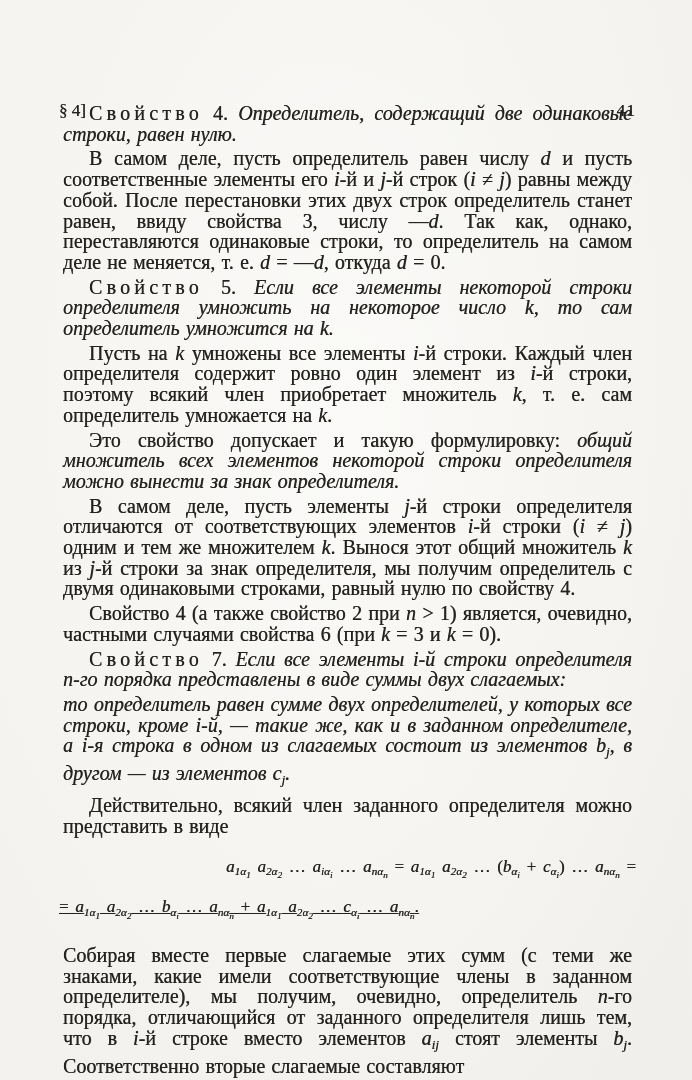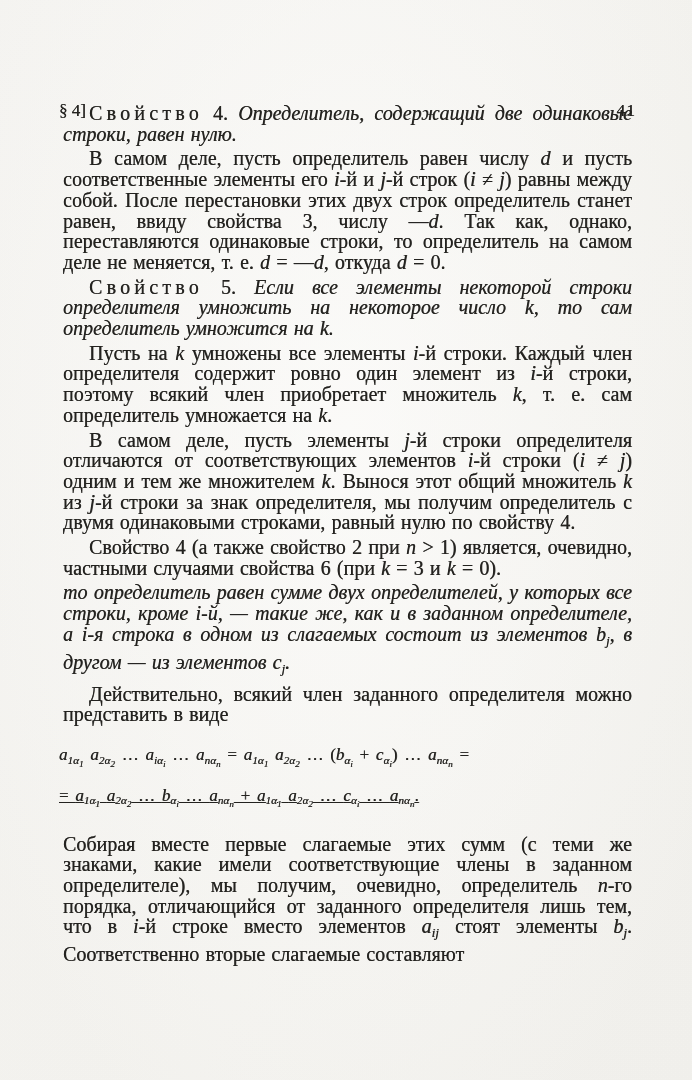--- a/index.html
+++ b/index.html
@@ -40,21 +40,21 @@
   p.formula{
     text-align:center;text-indent:0;
     margin:11px 0 10px;font-size:17.5px;line-height:22px;
     word-spacing:2px;
   }
   p.formula2{
     text-align:left;text-indent:0;
     margin:14px 0 13px;font-size:17px;line-height:31px;
     word-spacing:2.5px;
   }
-  .fl{display:block;}
+  .fl{display:block;text-align:right;}
   .fl2{text-align:left;text-decoration:underline;}
   .sp{letter-spacing:4.2px;}
   .it{font-style:italic;}
   .mv{font-style:italic;}
   .sb{font-size:66%;font-style:italic;vertical-align:-0.32em;word-spacing:0;}
   .sb .sb{font-size:82%;vertical-align:-0.34em;}
   .gap{padding-right:17px;}
 </style>
 </head>
 <body>
@@ -62,22 +62,24 @@
 <div class="page">
   <header class="running-head">
     <span class="head-section">§ 4]</span>
     <span class="head-page">41</span>
   </header>
   <main class="text-block">
       <p class="indent"><span class="sp">Свойство</span><span> 4. </span><span class="it">Определитель, содержащий две одинаковые строки, равен нулю.</span></p>
       <p class="indent"><span>В самом деле, пусть определитель равен числу </span><span class="mv">d</span><span> и пусть соответственные элементы его </span><span class="mv">i</span><span>-й и </span><span class="mv">j</span><span>-й строк (</span><span class="mv">i</span><span> ≠ </span><span class="mv">j</span><span>) равны между собой. После перестановки этих двух строк определитель станет равен, ввиду свойства 3, числу —</span><span class="mv">d</span><span>. Так как, однако, переставляются одинаковые строки, то определитель на самом деле не меняется, т. е. </span><span class="mv">d</span><span> = —</span><span class="mv">d</span><span>, откуда </span><span class="mv">d</span><span> = 0.</span></p>
       <p class="indent"><span class="sp">Свойство</span><span> 5. </span><span class="it">Если все элементы некоторой строки определителя умножить на некоторое число k, то сам определитель умножится на k.</span></p>
       <p class="indent"><span>Пусть на </span><span class="mv">k</span><span> умножены все элементы </span><span class="mv">i</span><span>-й строки. Каждый член определителя содержит ровно один элемент из </span><span class="mv">i</span><span>-й строки, поэтому всякий член приобретает множитель </span><span class="mv">k</span><span>, т. е. сам определитель умножается на </span><span class="mv">k</span><span>.</span></p>
+      <p class="indent"><span>Это свойство допускает и такую формулировку: </span><span class="it">общий множитель всех элементов некоторой строки определителя можно вынести за знак определителя.</span></p>
       <p class="indent"><span>В самом деле, пусть элементы </span><span class="mv">j</span><span>-й строки определителя отличаются от соответствующих элементов </span><span class="mv">i</span><span>-й строки (</span><span class="mv">i</span><span> ≠ </span><span class="mv">j</span><span>) одним и тем же множителем </span><span class="mv">k</span><span>. Вынося этот общий множитель </span><span class="mv">k</span><span> из </span><span class="mv">j</span><span>-й строки за знак определителя, мы получим определитель с двумя одинаковыми строками, равный нулю по свойству 4.</span></p>
       <p class="indent"><span>Свойство 4 (а также свойство 2 при </span><span class="mv">n</span><span> &gt; 1) является, очевидно, частными случаями свойства 6 (при </span><span class="mv">k</span><span> = 3 и </span><span class="mv">k</span><span> = 0).</span></p>
+      <p class="indent"><span class="sp">Свойство</span><span> 7. </span><span class="it">Если все элементы i-й строки определителя n-го порядка представлены в виде суммы двух слагаемых:</span></p>
       <p class="noindent"><span class="it">то определитель равен сумме двух определителей, у которых все строки, кроме i-й, — такие же, как и в заданном определителе, а i-я строка в одном из слагаемых состоит из элементов b</span><span class="sb"><span>j</span></span><span class="it">, в другом — из элементов c</span><span class="sb"><span>j</span></span><span class="it">.</span></p>
       <p class="indent"><span>Действительно, всякий член заданного определителя можно представить в виде</span></p>
       <p class="formula2">
         <span class="fl fl1"><span class="mv">a</span><span class="sb"><span>1α</span><span class="sb"><span>1</span></span></span><span> </span><span class="mv">a</span><span class="sb"><span>2α</span><span class="sb"><span>2</span></span></span><span> … </span><span class="mv">a</span><span class="sb"><span>iα</span><span class="sb"><span>i</span></span></span><span> … </span><span class="mv">a</span><span class="sb"><span>nα</span><span class="sb"><span>n</span></span></span><span> = </span><span class="mv">a</span><span class="sb"><span>1α</span><span class="sb"><span>1</span></span></span><span> </span><span class="mv">a</span><span class="sb"><span>2α</span><span class="sb"><span>2</span></span></span><span> … (</span><span class="mv">b</span><span class="sb"><span>α</span><span class="sb"><span>i</span></span></span><span> + </span><span class="mv">c</span><span class="sb"><span>α</span><span class="sb"><span>i</span></span></span><span>) … </span><span class="mv">a</span><span class="sb"><span>nα</span><span class="sb"><span>n</span></span></span><span> =</span></span>
         <span class="fl fl2"><span>= </span><span class="mv">a</span><span class="sb"><span>1α</span><span class="sb"><span>1</span></span></span><span> </span><span class="mv">a</span><span class="sb"><span>2α</span><span class="sb"><span>2</span></span></span><span> … </span><span class="mv">b</span><span class="sb"><span>α</span><span class="sb"><span>i</span></span></span><span> … </span><span class="mv">a</span><span class="sb"><span>nα</span><span class="sb"><span>n</span></span></span><span> + </span><span class="mv">a</span><span class="sb"><span>1α</span><span class="sb"><span>1</span></span></span><span> </span><span class="mv">a</span><span class="sb"><span>2α</span><span class="sb"><span>2</span></span></span><span> … </span><span class="mv">c</span><span class="sb"><span>α</span><span class="sb"><span>i</span></span></span><span> … </span><span class="mv">a</span><span class="sb"><span>nα</span><span class="sb"><span>n</span></span></span><span>.</span></span>
       </p>
       <p class="noindent"><span>Собирая вместе первые слагаемые этих сумм (с теми же знаками, какие имели соответствующие члены в заданном определителе), мы получим, очевидно, определитель </span><span class="mv">n</span><span>-го порядка, отличающийся от заданного определителя лишь тем, что в </span><span class="mv">i</span><span>-й строке вместо элементов </span><span class="mv">a</span><span class="sb"><span>ij</span></span><span> стоят элементы </span><span class="mv">b</span><span class="sb"><span>j</span></span><span>. Соответственно вторые слагаемые составляют</span></p>
     </main>
 </div>
 

